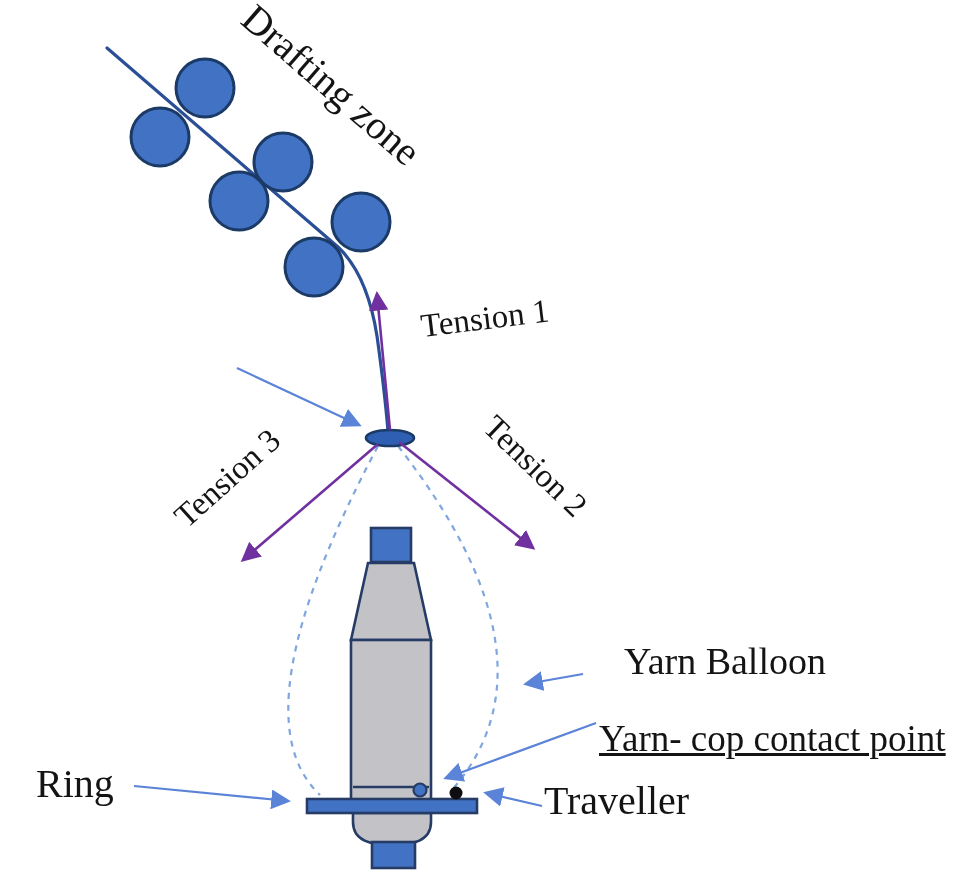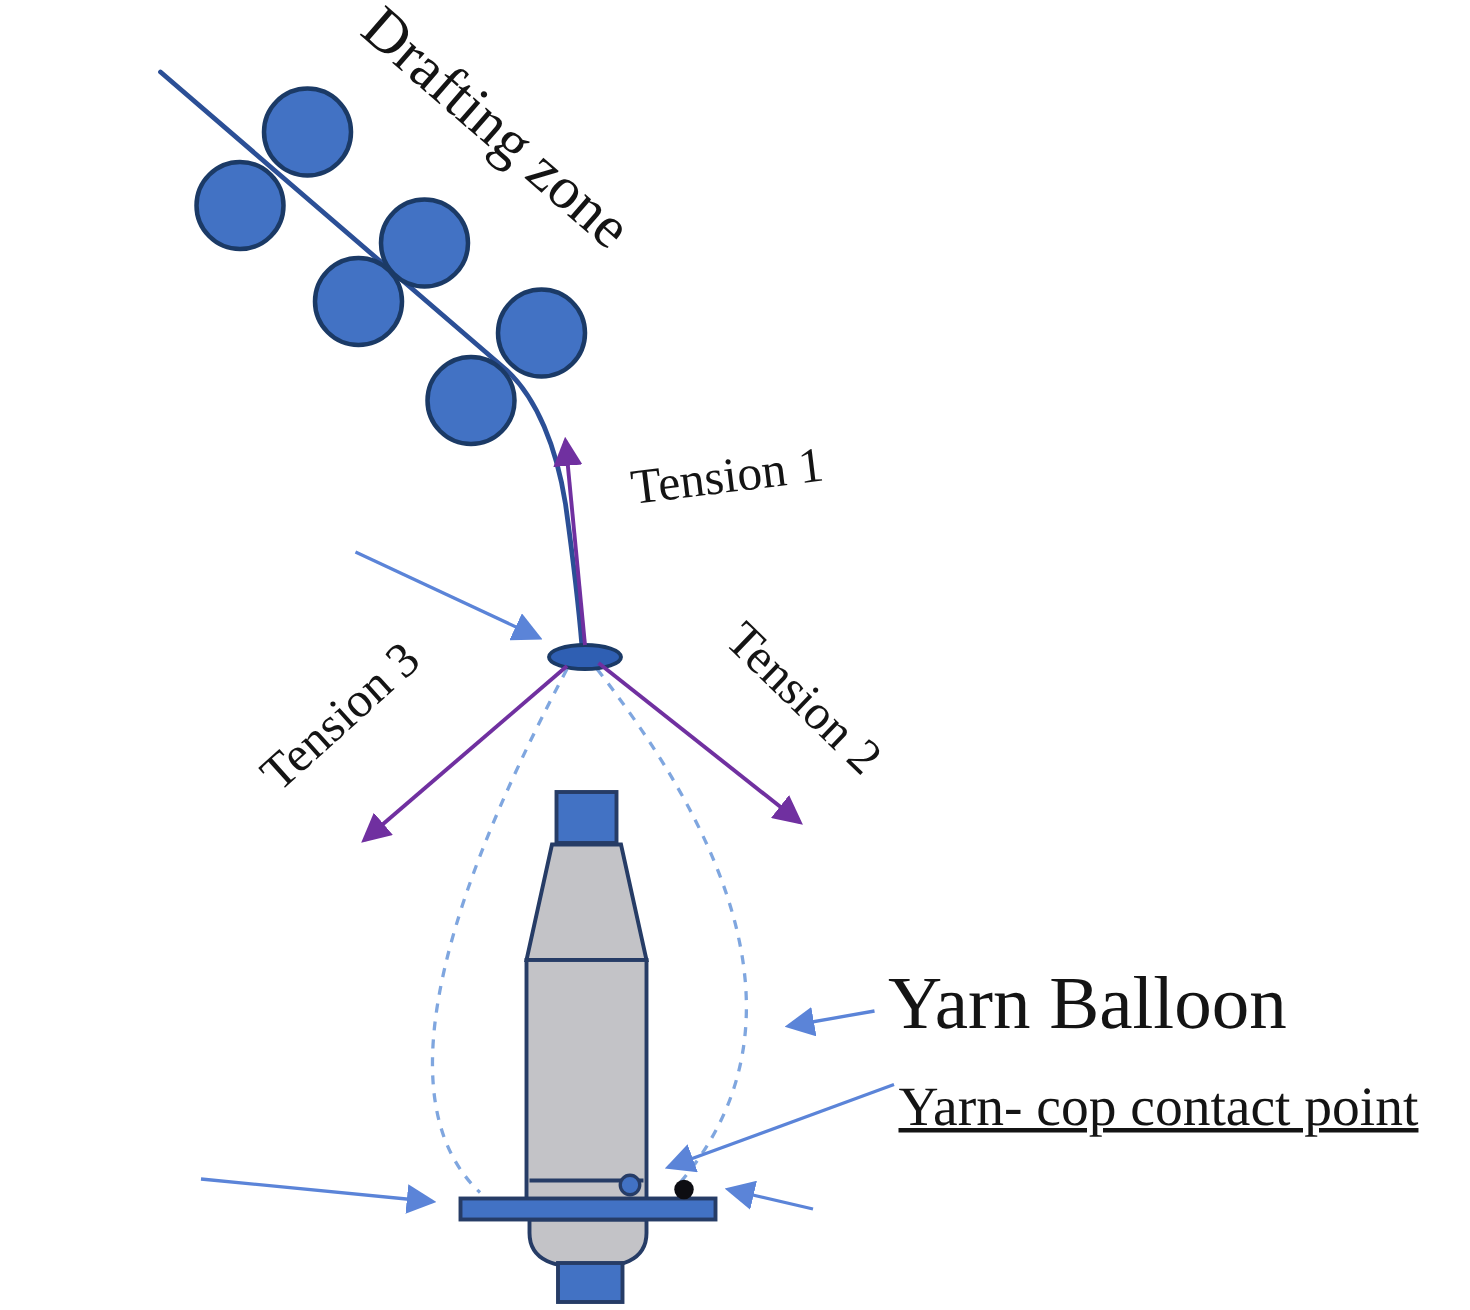--- a/index.html
+++ b/index.html
@@ -17,21 +17,21 @@
     font-family:"Liberation Serif","DejaVu Serif",serif;
     white-space:nowrap;
     line-height:1.1;
     user-select:none;
   }
   .lbl-drafting{left:262px;top:-4px;font-size:40px;transform:rotate(41deg);transform-origin:0 0;}
   .lbl-tension1{left:421px;top:308px;font-size:33px;transform:rotate(-7deg);transform-origin:0 50%;}
   .lbl-tension3{left:163px;top:460px;font-size:33px;transform:rotate(-42deg);}
   .lbl-tension2{left:471px;top:448px;font-size:33px;transform:rotate(44deg);}
   .lbl-threadguide{left:5px;top:339px;font-size:40px;}
-  .lbl-yarnballoon{left:592px;top:641px;font-size:50px;}
+  .lbl-yarnballoon{left:624px;top:641px;font-size:38px;}
   .lbl-contact{left:599px;top:719px;font-size:37px;text-decoration:underline;}
   .lbl-traveller{left:544px;top:779px;font-size:40px;}
   .lbl-ring{left:36px;top:762px;font-size:40px;}
 </style>
 </head>
 <body>
 
 <div class="stage">
 
   <svg width="980" height="873" viewBox="0 0 980 873">
@@ -89,14 +89,16 @@
       <line x1="542" y1="806" x2="486" y2="793" marker-end="url(#headBlue)"></line>
     </g>
   </svg>
 
   <div class="lbl lbl-drafting">Drafting zone</div>
   <div class="lbl lbl-tension1">Tension 1</div>
   <div class="lbl lbl-tension3">Tension 3</div>
   <div class="lbl lbl-tension2">Tension 2</div>
   <div class="lbl lbl-yarnballoon">Yarn Balloon</div>
   <div class="lbl lbl-contact">Yarn- cop contact point</div>
+  <div class="lbl lbl-traveller">Traveller</div>
+  <div class="lbl lbl-ring">Ring</div>
 
 </div>
 
 </body></html>

